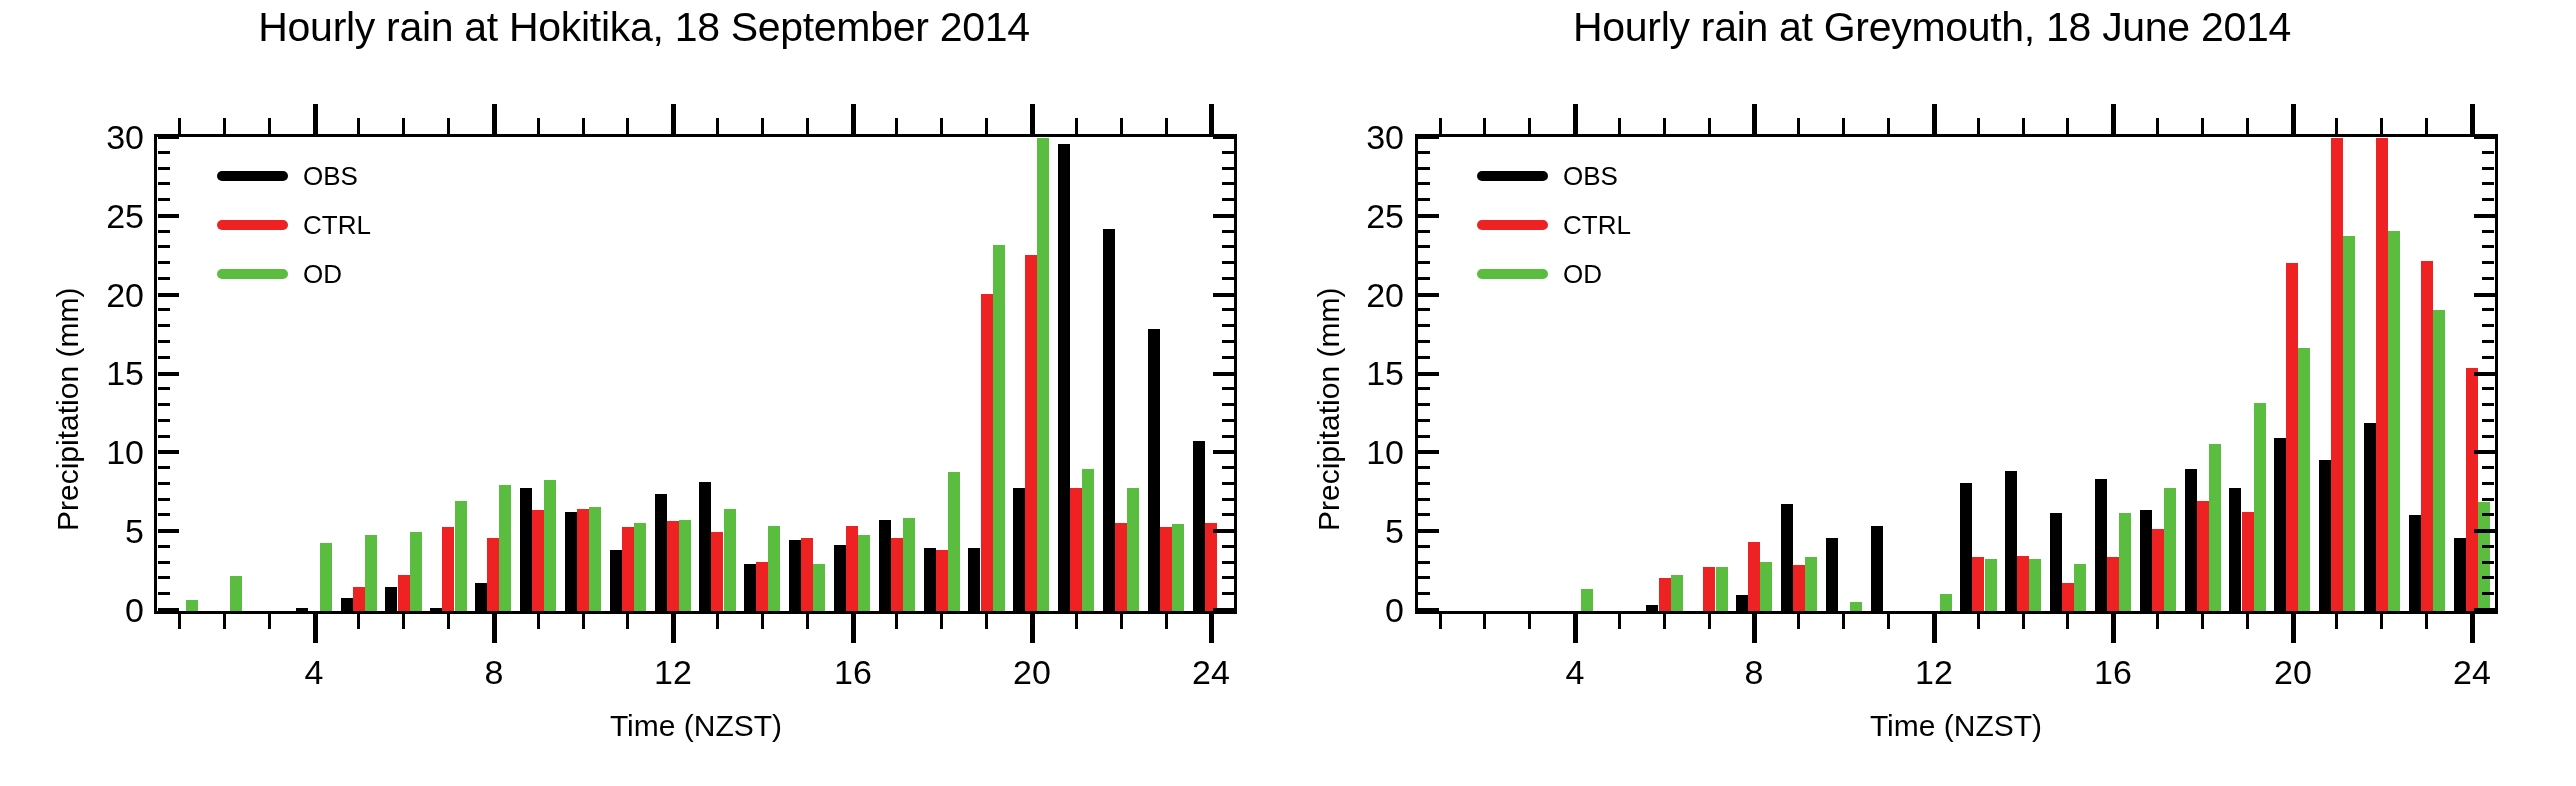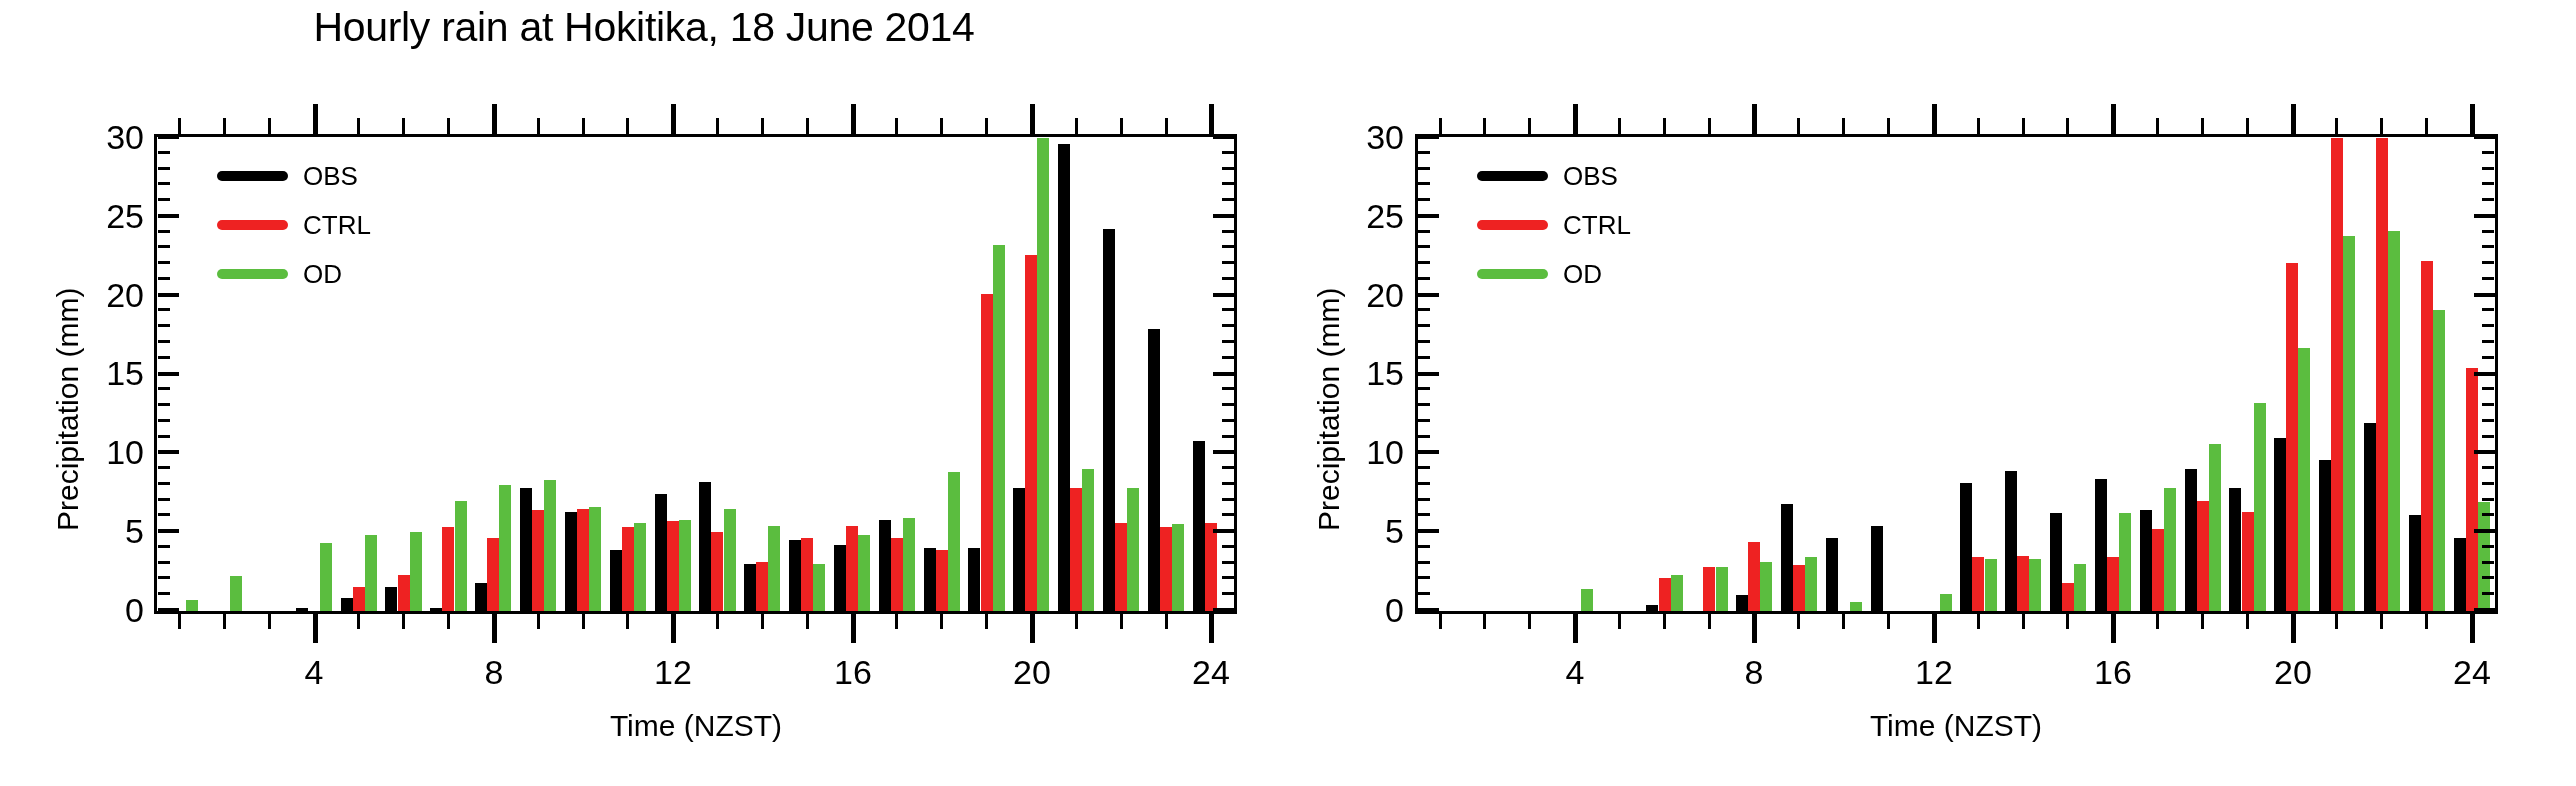--- a/index.html
+++ b/index.html
@@ -113,21 +113,21 @@
     line-height: 1;
     font-family: "Liberation Sans", sans-serif;
   }
 </style>
 </head>
 <body>
 
 <div id="root">
 
   <div class="panel">
-    <div class="chart-title">Hourly rain at Hokitika, 18 June 2014</div>
+    <div class="chart-title">Hourly rain at Hokitika, 18 September 2014</div>
     <div class="ylabel" style="left: 51px; top: 531px;">Precipitation (mm)</div>
     <div class="xlabel" style="left: 158px; width: 1076px; top: 709px; text-align: center;">Time (NZST)</div>
     <div class="plot" style="left: 154px; top: 134px; width: 1083px; height: 480px;">
       <div class="plot-inner">
           <div class="bar" style="background: rgb(0, 0, 0); width: 12px; height: 3.2px; left: 4.3px;"></div>
           <div class="bar" style="background: rgb(91, 189, 63); width: 12px; height: 11px; left: 28.5px;"></div>
           <div class="bar" style="background: rgb(91, 189, 63); width: 12px; height: 35px; left: 73px;"></div>
           <div class="bar" style="background: rgb(0, 0, 0); width: 12px; height: 3.2px; left: 139px;"></div>
           <div class="bar" style="background: rgb(91, 189, 63); width: 12px; height: 68px; left: 163px;"></div>
           <div class="bar" style="background: rgb(0, 0, 0); width: 12px; height: 12.6px; left: 184px;"></div>
@@ -324,20 +324,21 @@
       <div class="tick" style="width: 4.8px; height: 32px; left: 1209px; top: 104px;"></div>
       <div class="xtick-label" style="width: 82px; left: 273px; top: 655px;">4</div>
       <div class="xtick-label" style="width: 82px; left: 453px; top: 655px;">8</div>
       <div class="xtick-label" style="width: 82px; left: 632px; top: 655px;">12</div>
       <div class="xtick-label" style="width: 82px; left: 812px; top: 655px;">16</div>
       <div class="xtick-label" style="width: 82px; left: 991px; top: 655px;">20</div>
       <div class="xtick-label" style="width: 82px; left: 1170px; top: 655px;">24</div>
     </div>
 
   <div class="panel">
+    <div class="chart-title">Hourly rain at Greymouth, 18 June 2014</div>
     <div class="ylabel" style="left: 24px; top: 531px;">Precipitation (mm)</div>
     <div class="xlabel" style="left: 130px; width: 1076px; top: 709px; text-align: center;">Time (NZST)</div>
     <div class="plot" style="left: 127px; top: 134px; width: 1083px; height: 480px;">
       <div class="plot-inner">
           <div class="bar" style="background: rgb(91, 189, 63); width: 12px; height: 22px; left: 163px;"></div>
           <div class="bar" style="background: rgb(0, 0, 0); width: 12px; height: 6.3px; left: 228px;"></div>
           <div class="bar" style="background: rgb(238, 34, 34); width: 12px; height: 33px; left: 241px;"></div>
           <div class="bar" style="background: rgb(91, 189, 63); width: 12px; height: 36px; left: 253px;"></div>
           <div class="bar" style="background: rgb(238, 34, 34); width: 12px; height: 44px; left: 285px;"></div>
           <div class="bar" style="background: rgb(91, 189, 63); width: 12px; height: 44px; left: 298px;"></div>

